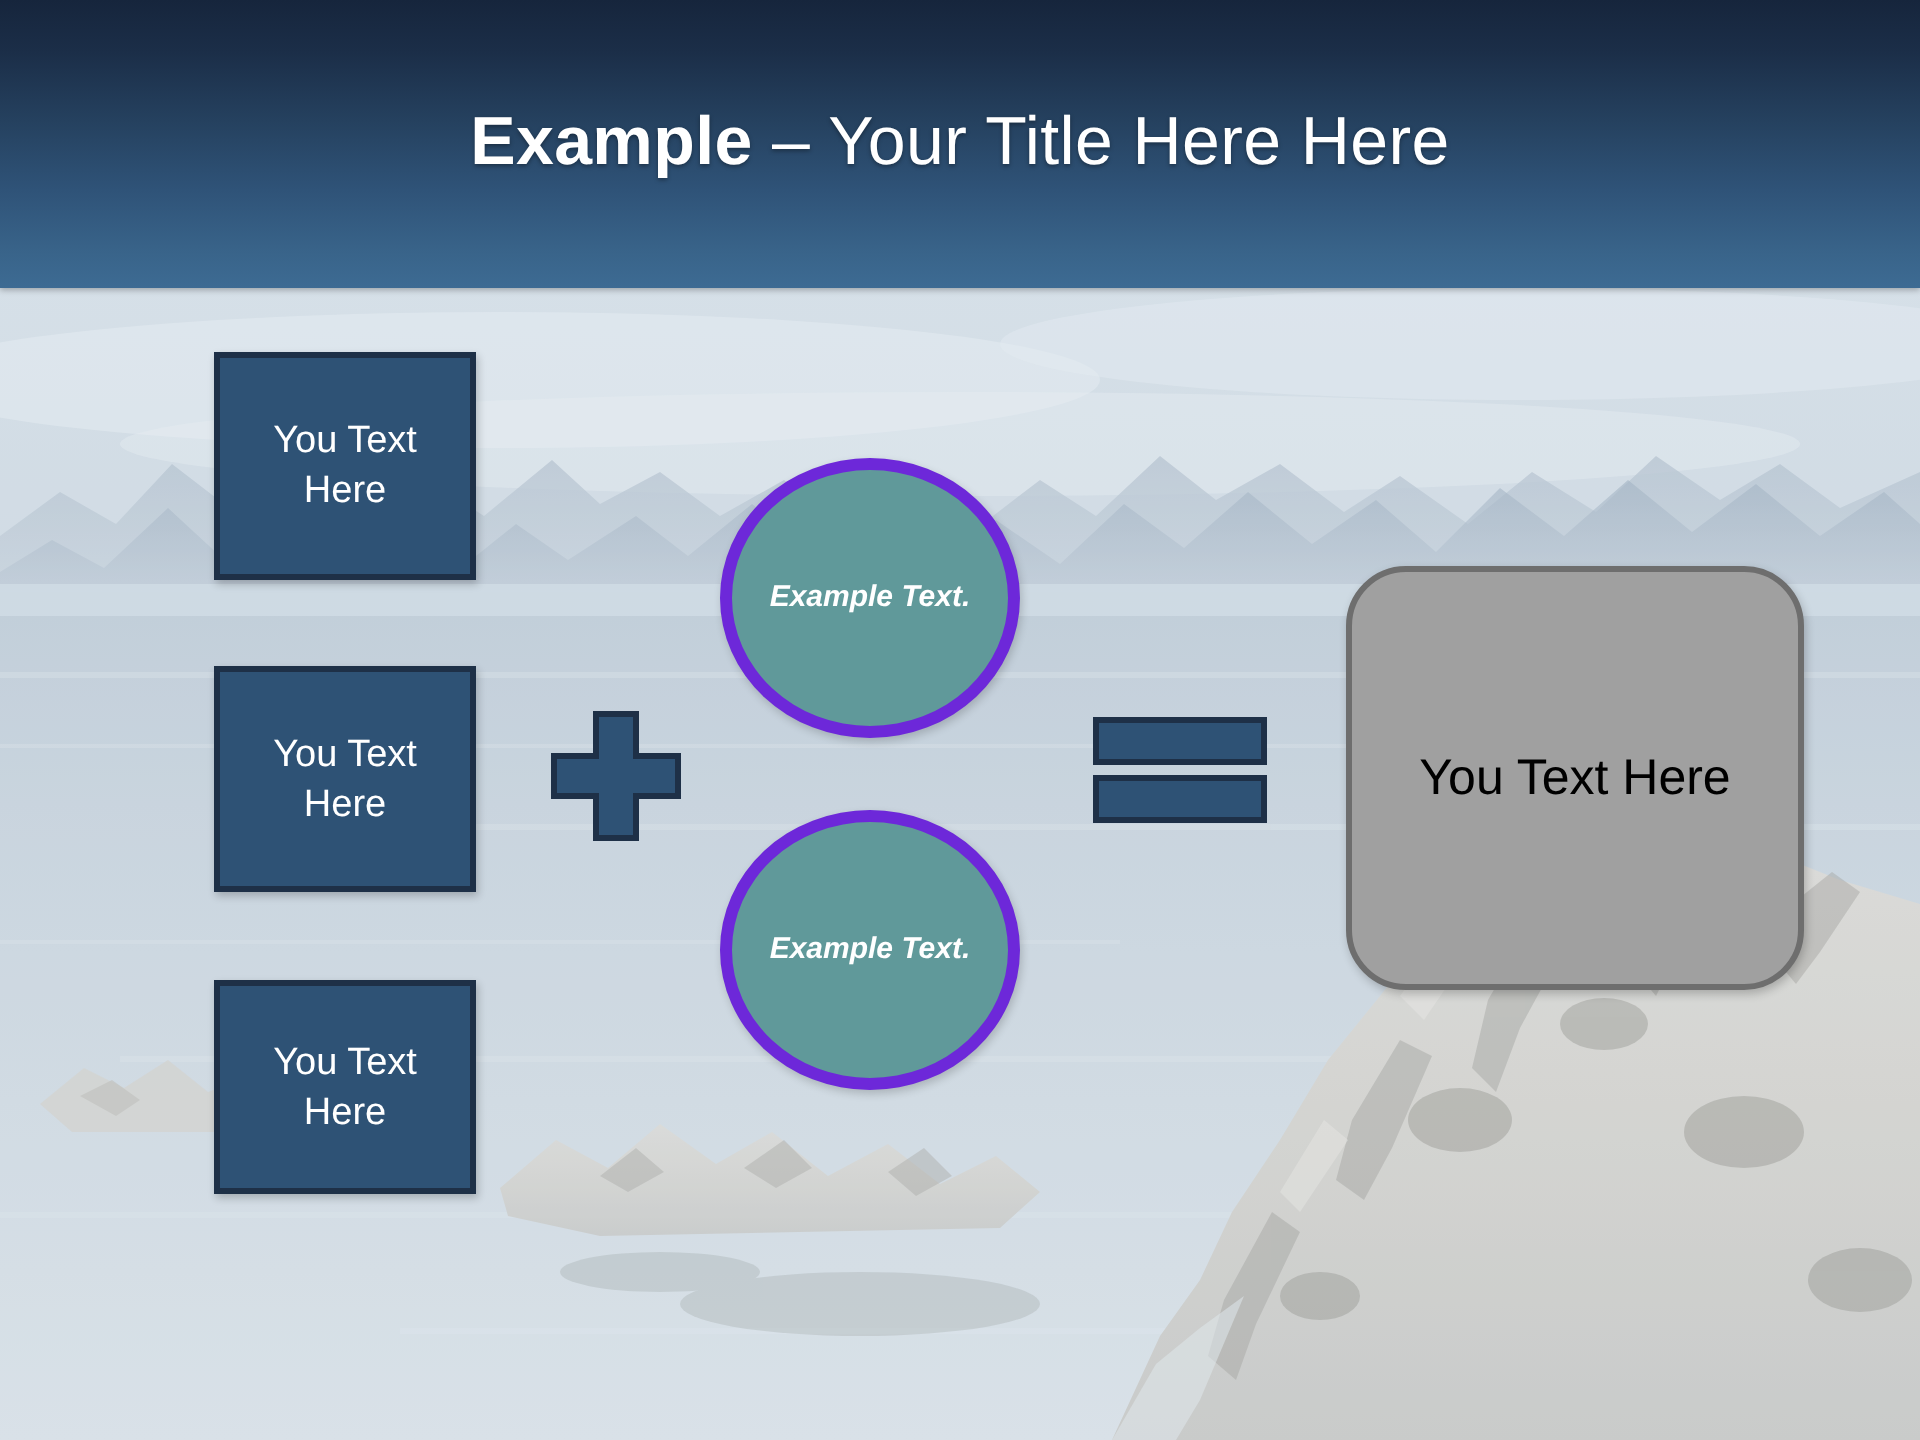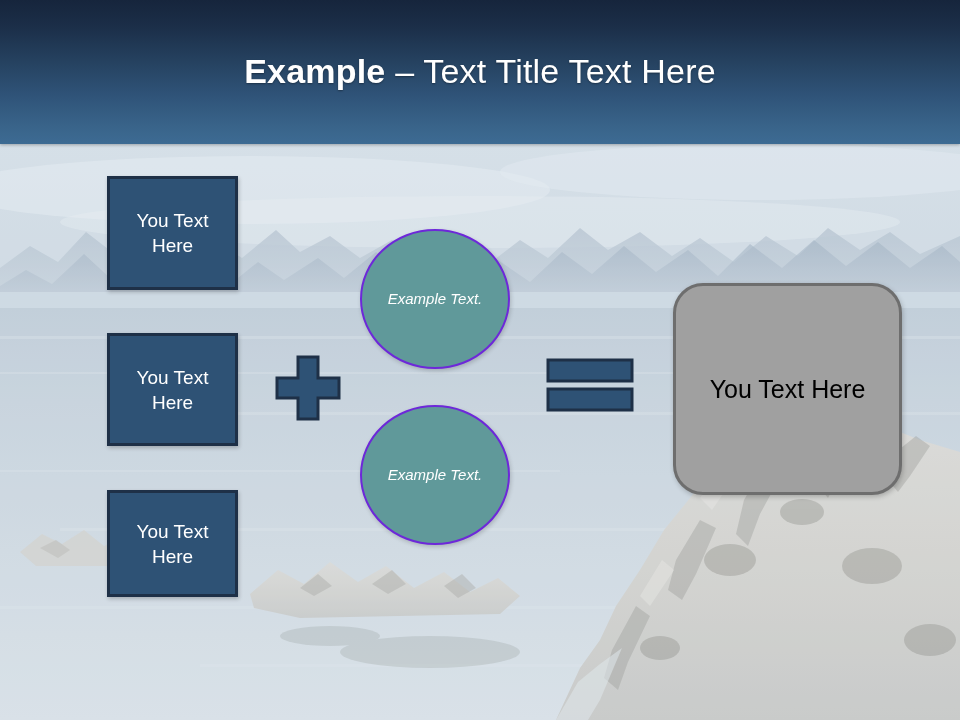--- a/index.html
+++ b/index.html
@@ -86,29 +86,29 @@
   }
   .plus-sign svg { display: block; }
 
   
   .teal-circle {
     position: absolute;
     width: 150px;
     height: 140px;
     border-radius: 50%;
     background: #60999a;
-    border: 2px solid #6d28d9;
+    border: 6px solid #6d28d9;
     box-sizing: border-box;
     display: flex;
     align-items: center;
     justify-content: center;
     color: #ffffff;
     font-size: 15px;
     line-height: 22px;
-    font-weight: normal;
+    font-weight: bold;
     font-style: italic;
     text-align: center;
     box-shadow: 1px 2px 4px rgba(0,0,0,0.18);
   }
   #circle-1 { left: 360px; top: 229px; }
   #circle-2 { left: 360px; top: 405px; }
 
   
   .equals-sign {
     position: absolute;
@@ -250,21 +250,21 @@
         <ellipse cx="430" cy="652" rx="90" ry="16"></ellipse>
         <ellipse cx="330" cy="636" rx="50" ry="10"></ellipse>
       </g>
 
       <rect x="0" y="144" width="960" height="576" fill="#e8eef3" opacity="0.20"></rect>
     </svg>
   </div>
 
   <div class="title-banner">
     <div class="title-text">
-      <span class="title-strong">Example</span><span class="title-rest"> – Text Title Text Here</span>
+      <span class="title-strong">Example</span><span class="title-rest"> – Your Title Here Here</span>
     </div>
   </div>
 
   <div class="blue-box" id="box-1">
     <span>You Text Here</span>
   </div>
   <div class="blue-box" id="box-2">
     <span>You Text Here</span>
   </div>
   <div class="blue-box" id="box-3">

